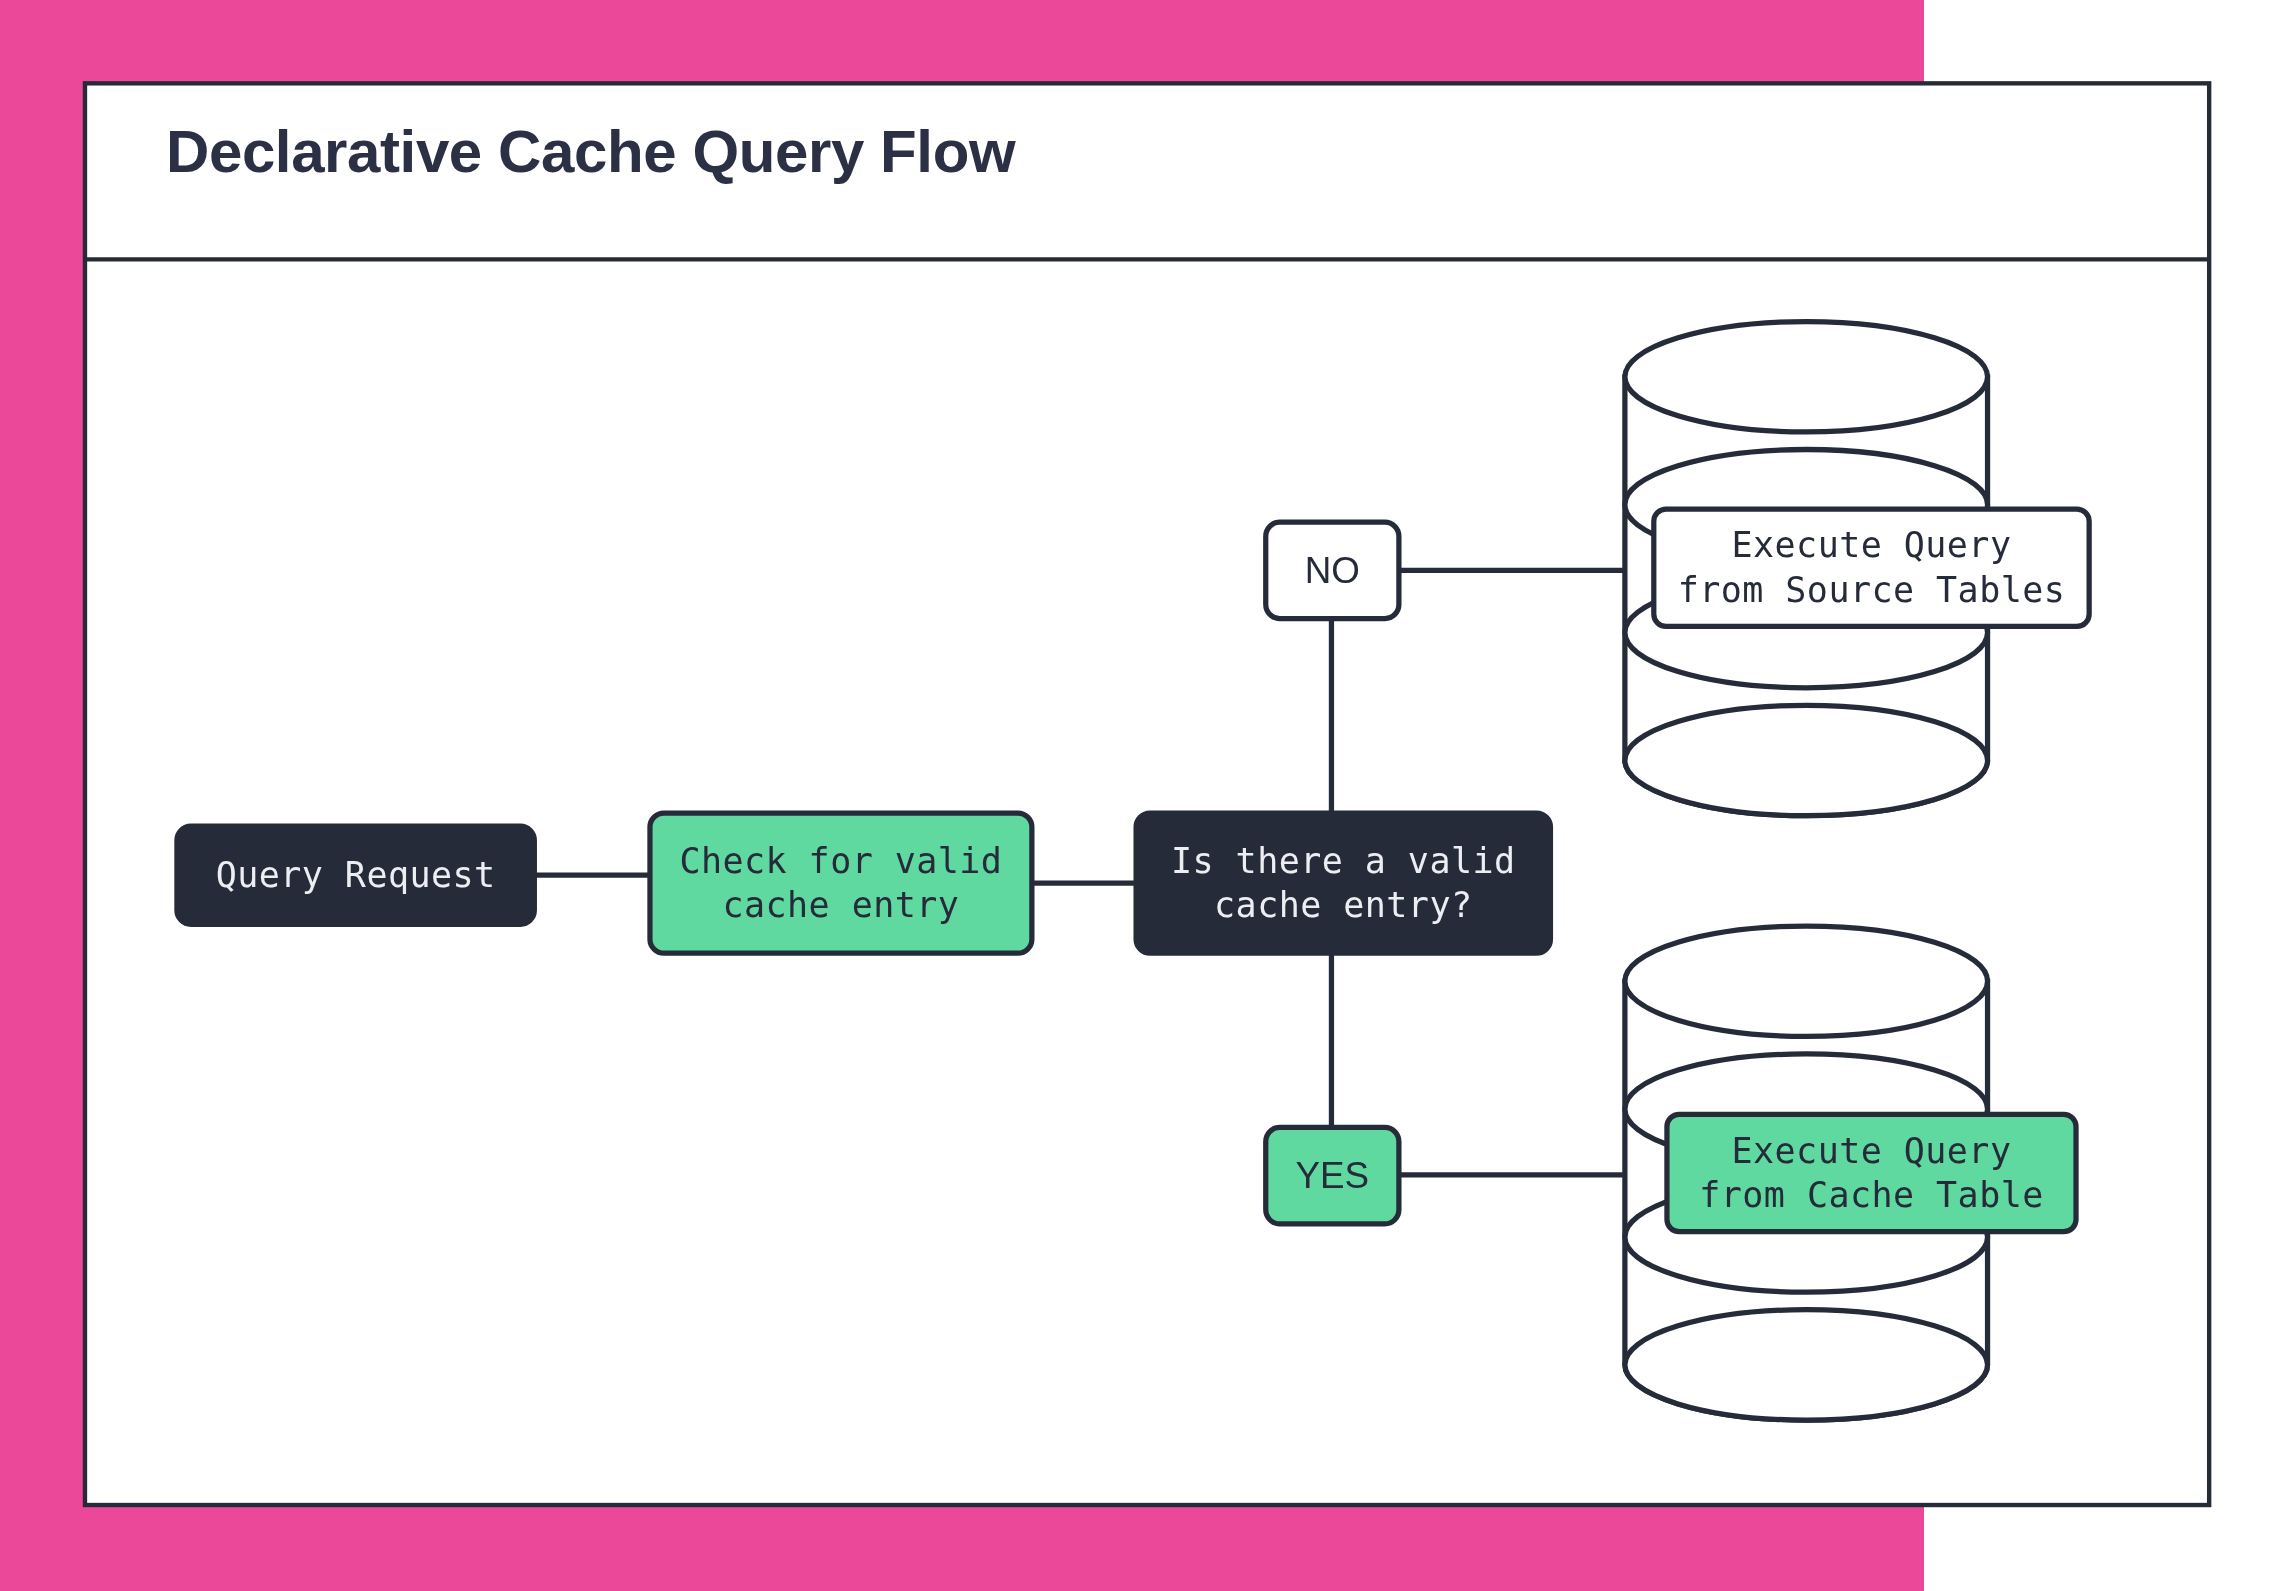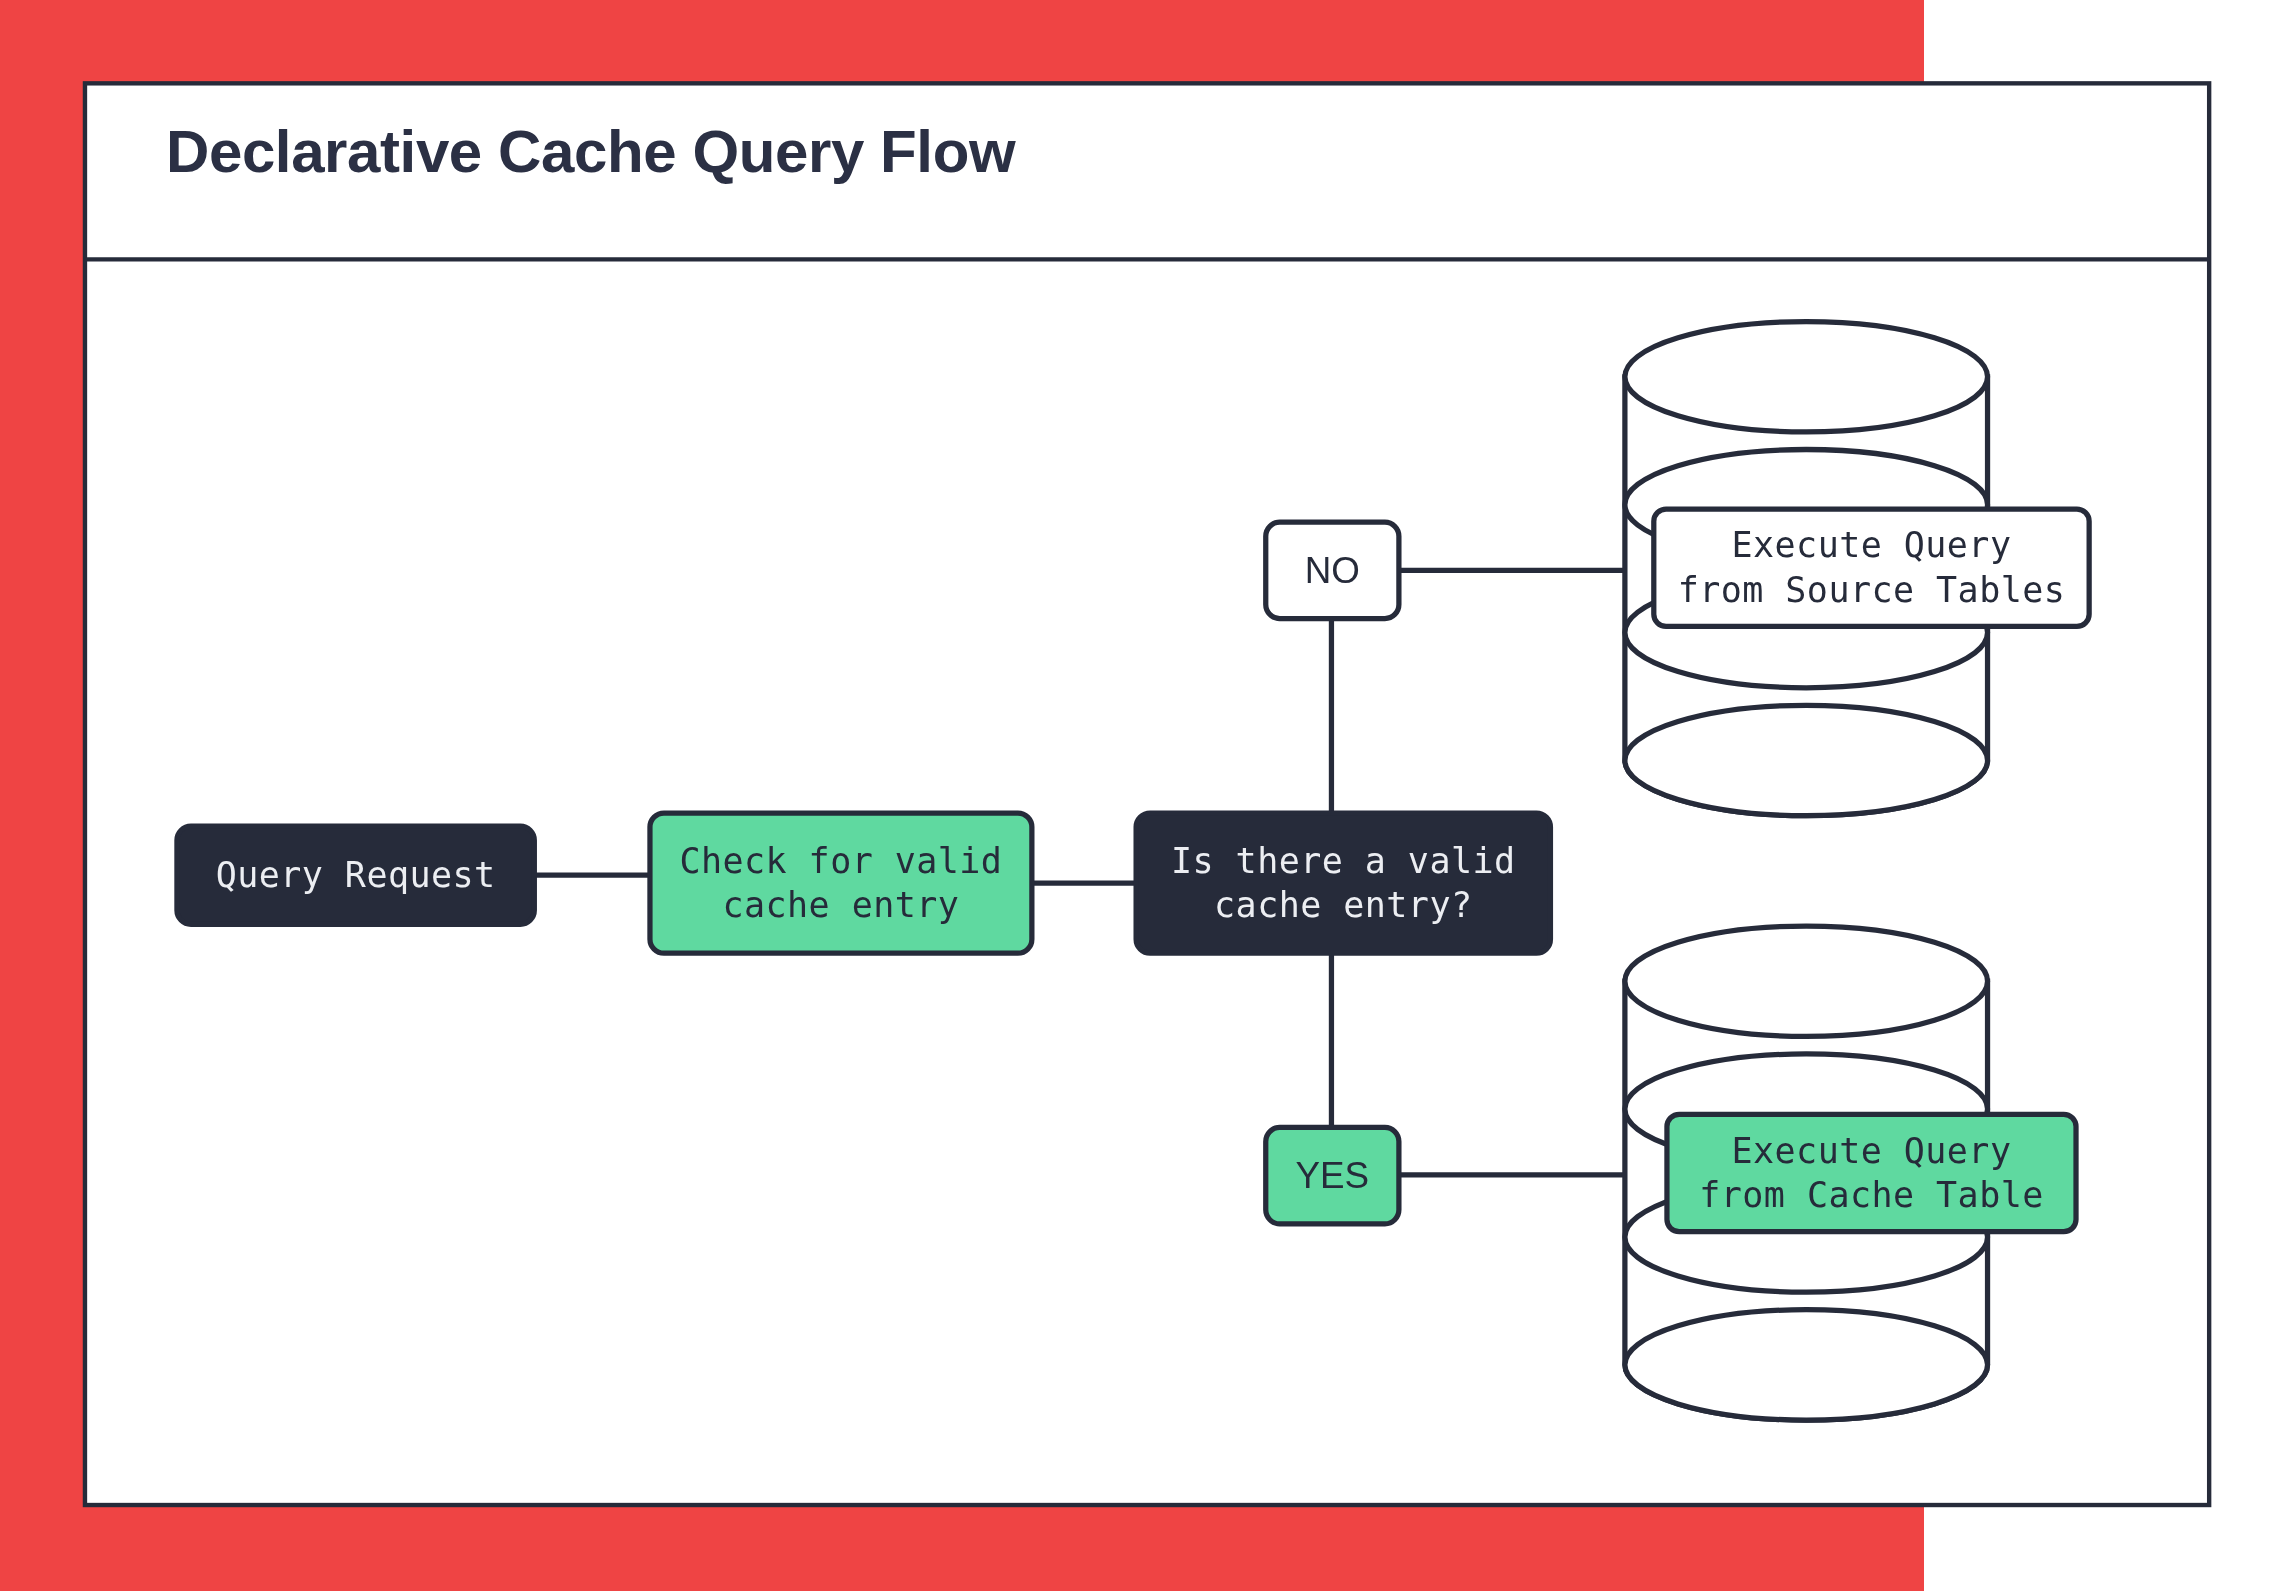--- a/index.html
+++ b/index.html
@@ -1,18 +1,18 @@
 <!DOCTYPE html>
 <html style="font-size:14px"><head>
 <meta charset="utf-8">
 <style>
   html,body{margin:0;padding:0;background:#ffffff;}
   body{width:2295px;height:1591px;overflow:hidden;
        font-family:"Liberation Sans",sans-serif;}
-  #stage{position:relative;width:1924px;height:1591px;background:#ef4444;}
+  #stage{position:relative;width:1924px;height:1591px;background:#ec4899;}
   svg.layer{position:absolute;left:0;top:0;width:2295px;height:1591px;}
 
   .fo-text{display:flex;align-items:center;justify-content:center;
            width:100%;height:100%;text-align:center;line-height:1.28;}
   .mono{font-family:"DejaVu Sans Mono","Liberation Mono",monospace;}
   .sans{font-family:"Liberation Sans",sans-serif;}
 
   .t-light{color:#eceef2;}
   .t-dark{color:#262B3A;}
 

